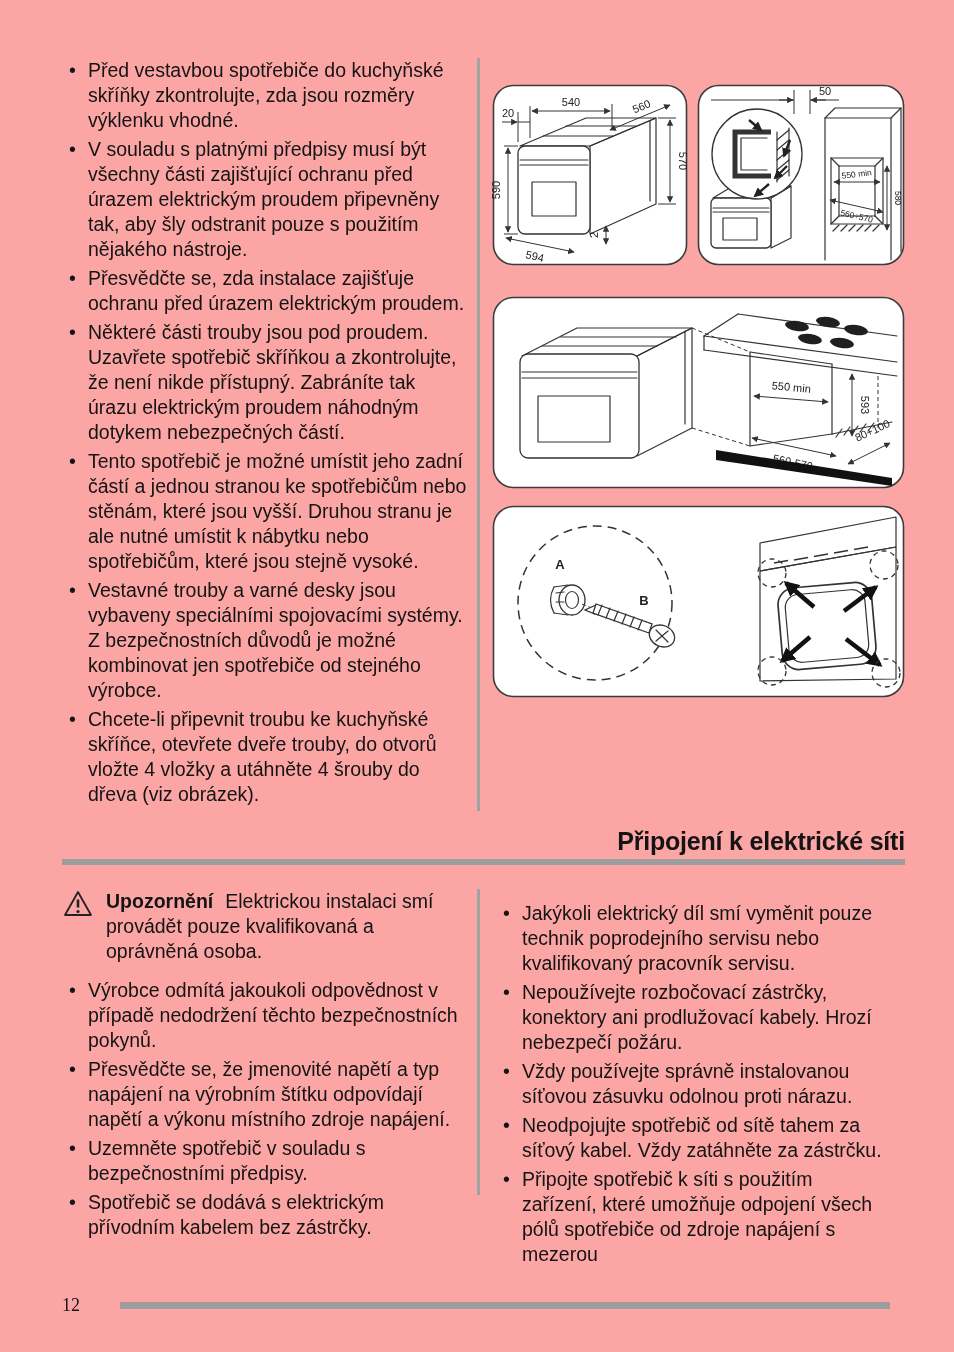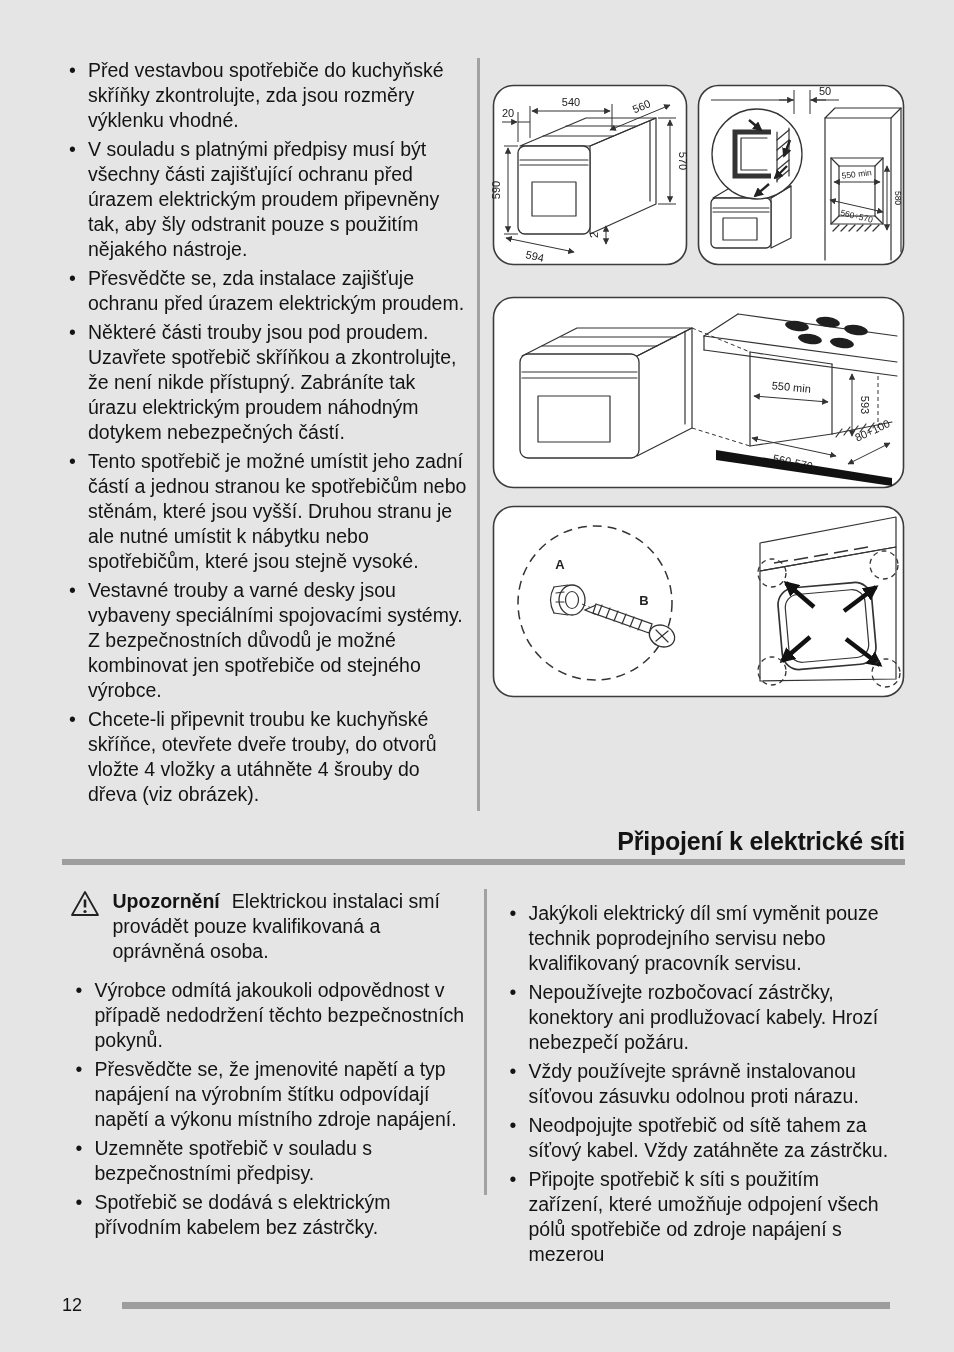--- a/index.html
+++ b/index.html
@@ -1,16 +1,16 @@
 <!DOCTYPE html>
 <html lang="cs"><head>
 <meta charset="utf-8">
 <style>
   html,body{margin:0;padding:0;background:#fff;}
-  .page{position:relative;width:954px;height:1352px;background:#e5e5e5;overflow:hidden;
+  .page{position:relative;width:954px;height:1352px;background:#fca5a5;overflow:hidden;
         font-family:"Liberation Sans",sans-serif;color:#141414;}
   .content{position:absolute;left:62px;top:58px;width:843px;}
 
   
   .top-section{display:flex;align-items:stretch;}
   .col-text{width:405px;}
   .vdivider{width:3px;background:#a2a2a2;margin-left:10px;flex:0 0 auto;}
   .diagrams{width:413px;margin-left:12px;padding-top:26px;}
   .panel-row{display:flex;gap:9px;margin-bottom:30px;}
   svg.panel{display:block;}
@@ -19,30 +19,30 @@
   
   ul.bullets{list-style:none;margin:0;padding:0;font-size:19.5px;line-height:25px;hyphens:auto;}
   ul.bullets li{position:relative;padding-left:26px;margin:0 0 4px 0;}
   ul.bullets li::before{content:"\2022";position:absolute;left:7px;}
 
   
   h1.section-title{margin:16px 0 0 0;font-size:25px;line-height:28px;font-weight:bold;letter-spacing:-0.2px;text-align:right;}
   .heading-bar{height:6px;background:#9d9d9d;margin-top:4px;width:843px;}
 
   
-  .bottom-section{display:flex;margin-top:24px;justify-content:center;}
+  .bottom-section{display:flex;margin-top:24px;}
   .bottom-section .vdivider{height:306px;}
   .col-right{width:396px;margin-left:16px;margin-top:12px;}
   .warning{font-size:19.5px;line-height:25px;margin:0 0 14px 0;}
   .warning strong{font-weight:bold;margin-right:12px;}
   .warn-float{float:left;width:44px;height:52px;}
   .clear{clear:both;}
 
   
-  .footer{position:absolute;left:62px;bottom:38px;width:828px;display:flex;align-items:center;}
+  .footer{position:absolute;left:62px;bottom:38px;width:828px;display:flex;align-items:center;font-family:Liberation Serif, serif;}
   .page-number{font-size:18px;line-height:18px;}
   .footer-bar{flex:1;height:7px;background:#9d9d9d;margin-left:40px;}
 
   
   .panel text{font-family:"Liberation Sans",sans-serif;}
   .pborder{fill:#fff;stroke:#3c3c3c;stroke-width:1.6;}
   .ln{fill:none;stroke:#333;stroke-width:1.2;stroke-linejoin:round;stroke-linecap:round;}
   .lnf{fill:#fff;stroke:#333;stroke-width:1.3;}
   .ln2{fill:none;stroke:#333;stroke-width:1.7;}
   .dim{fill:none;stroke:#333;stroke-width:1;}

